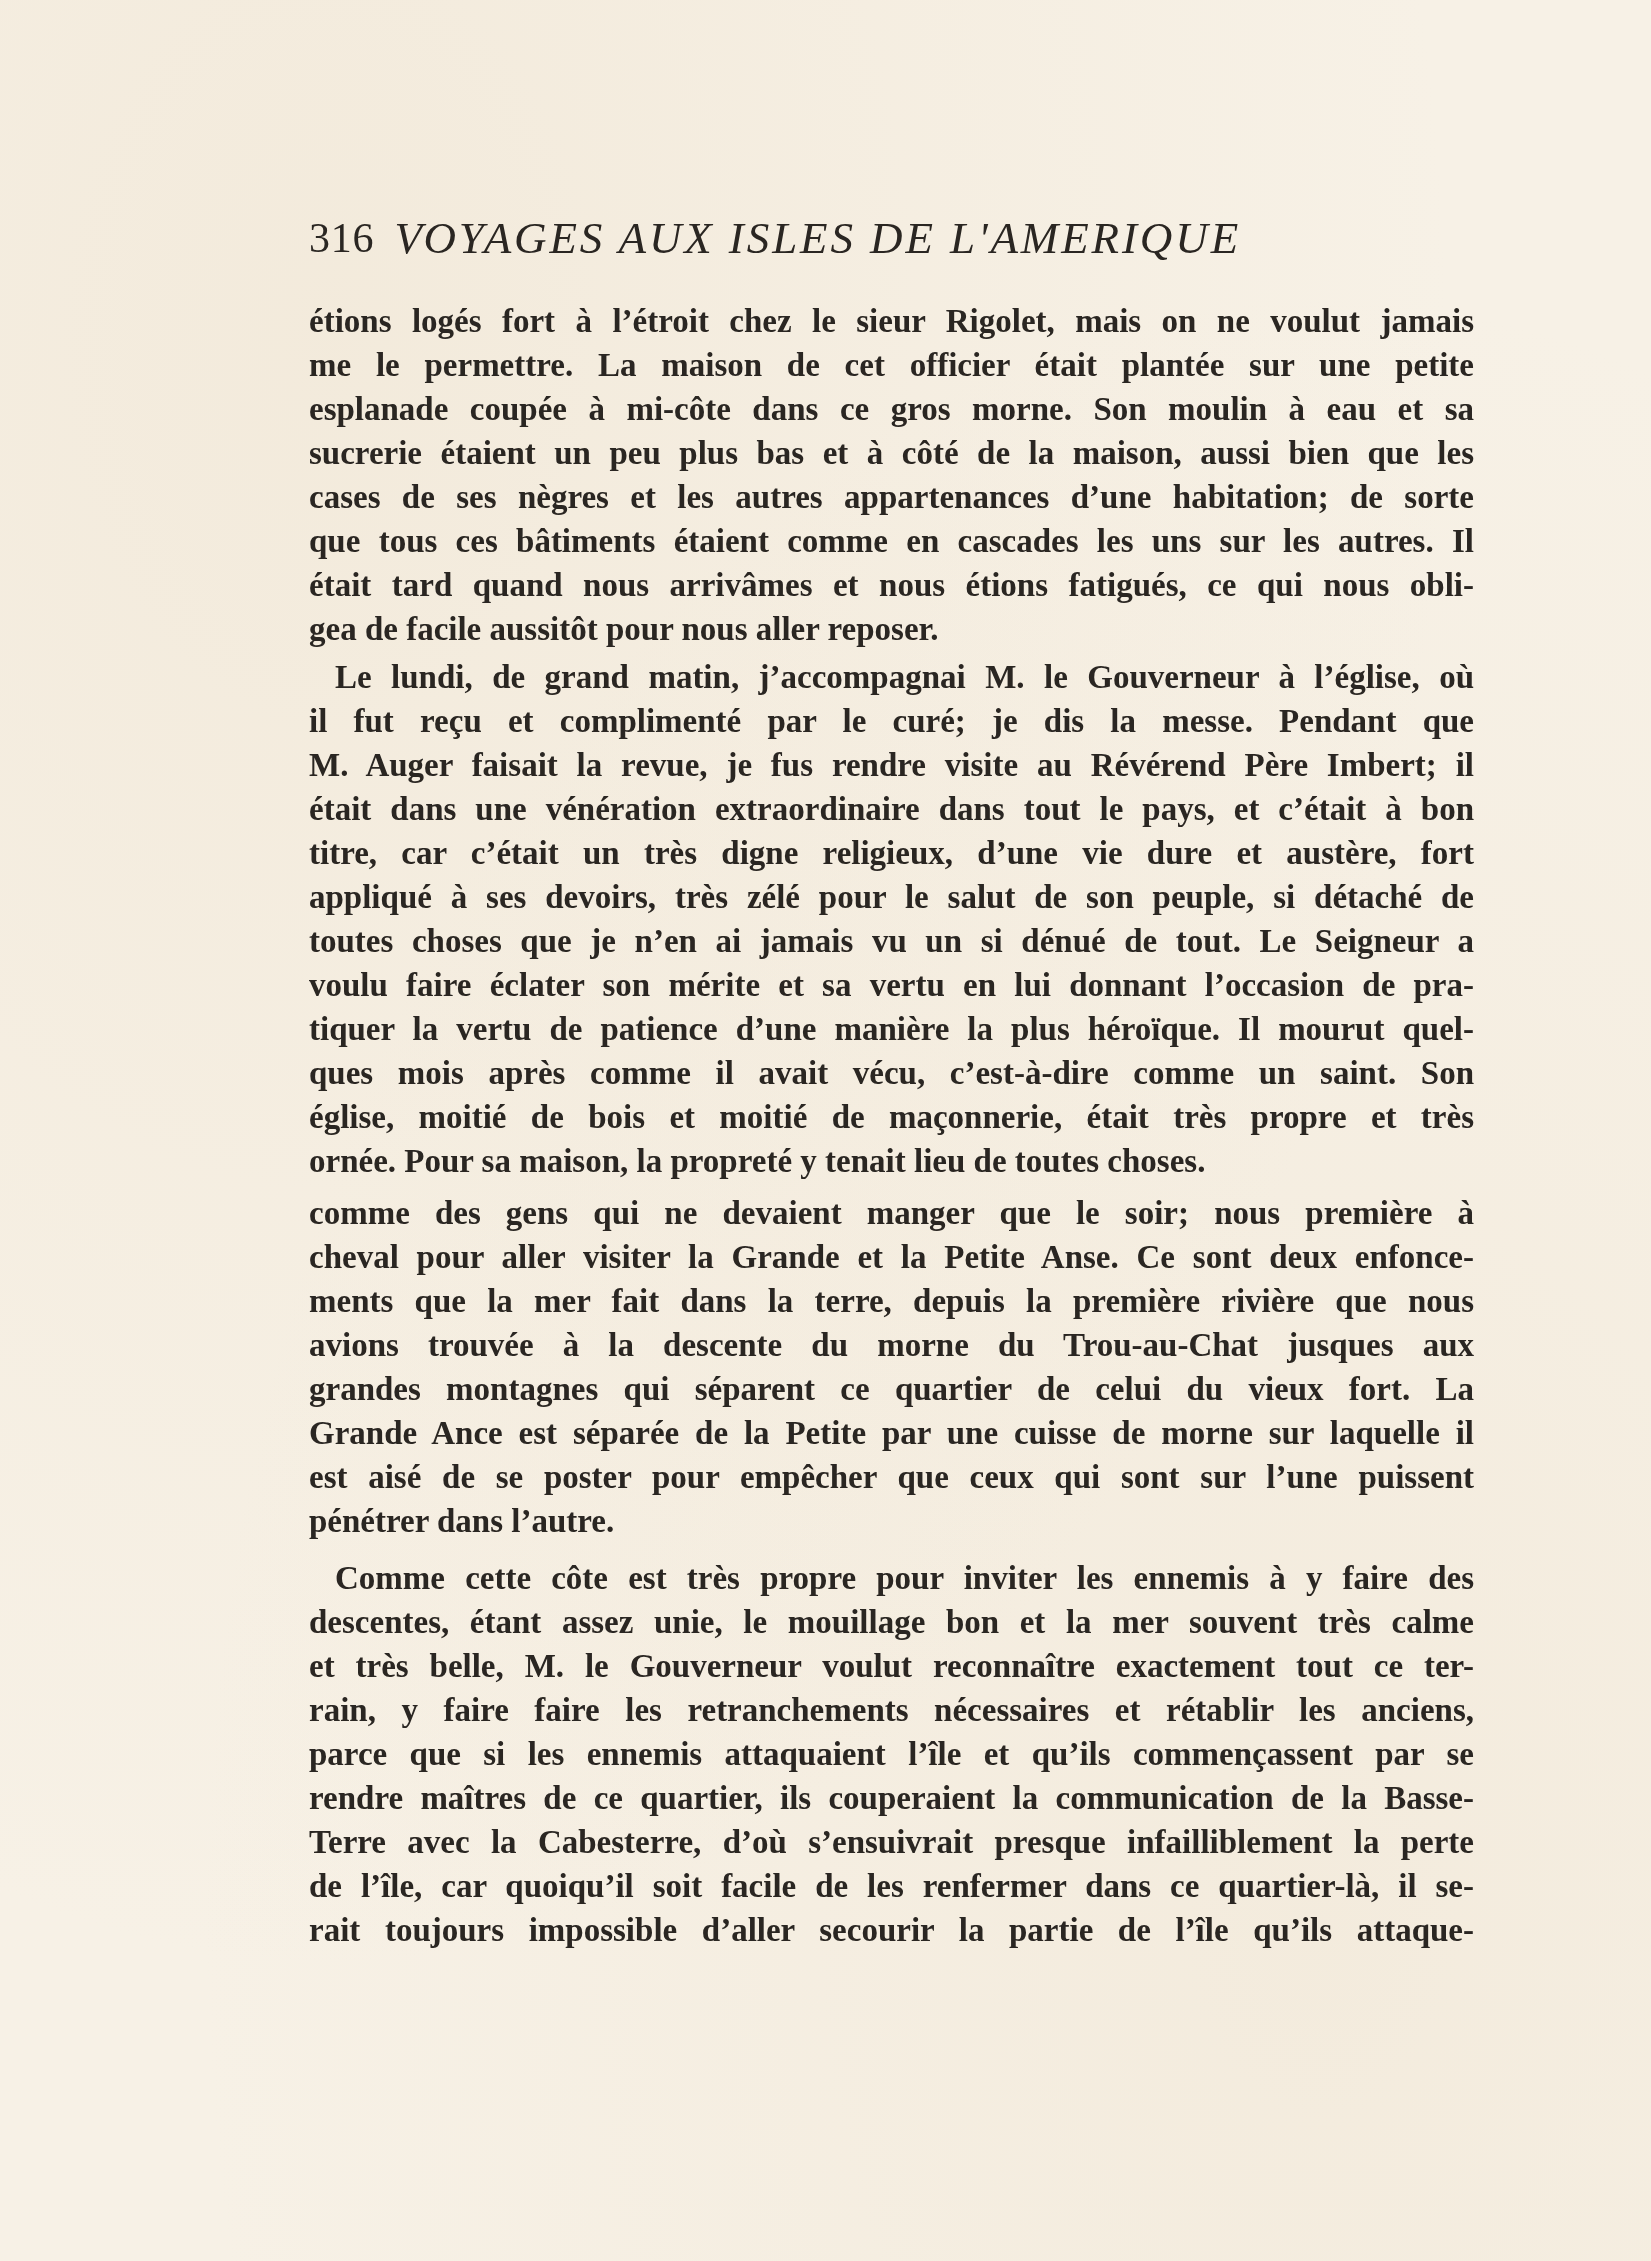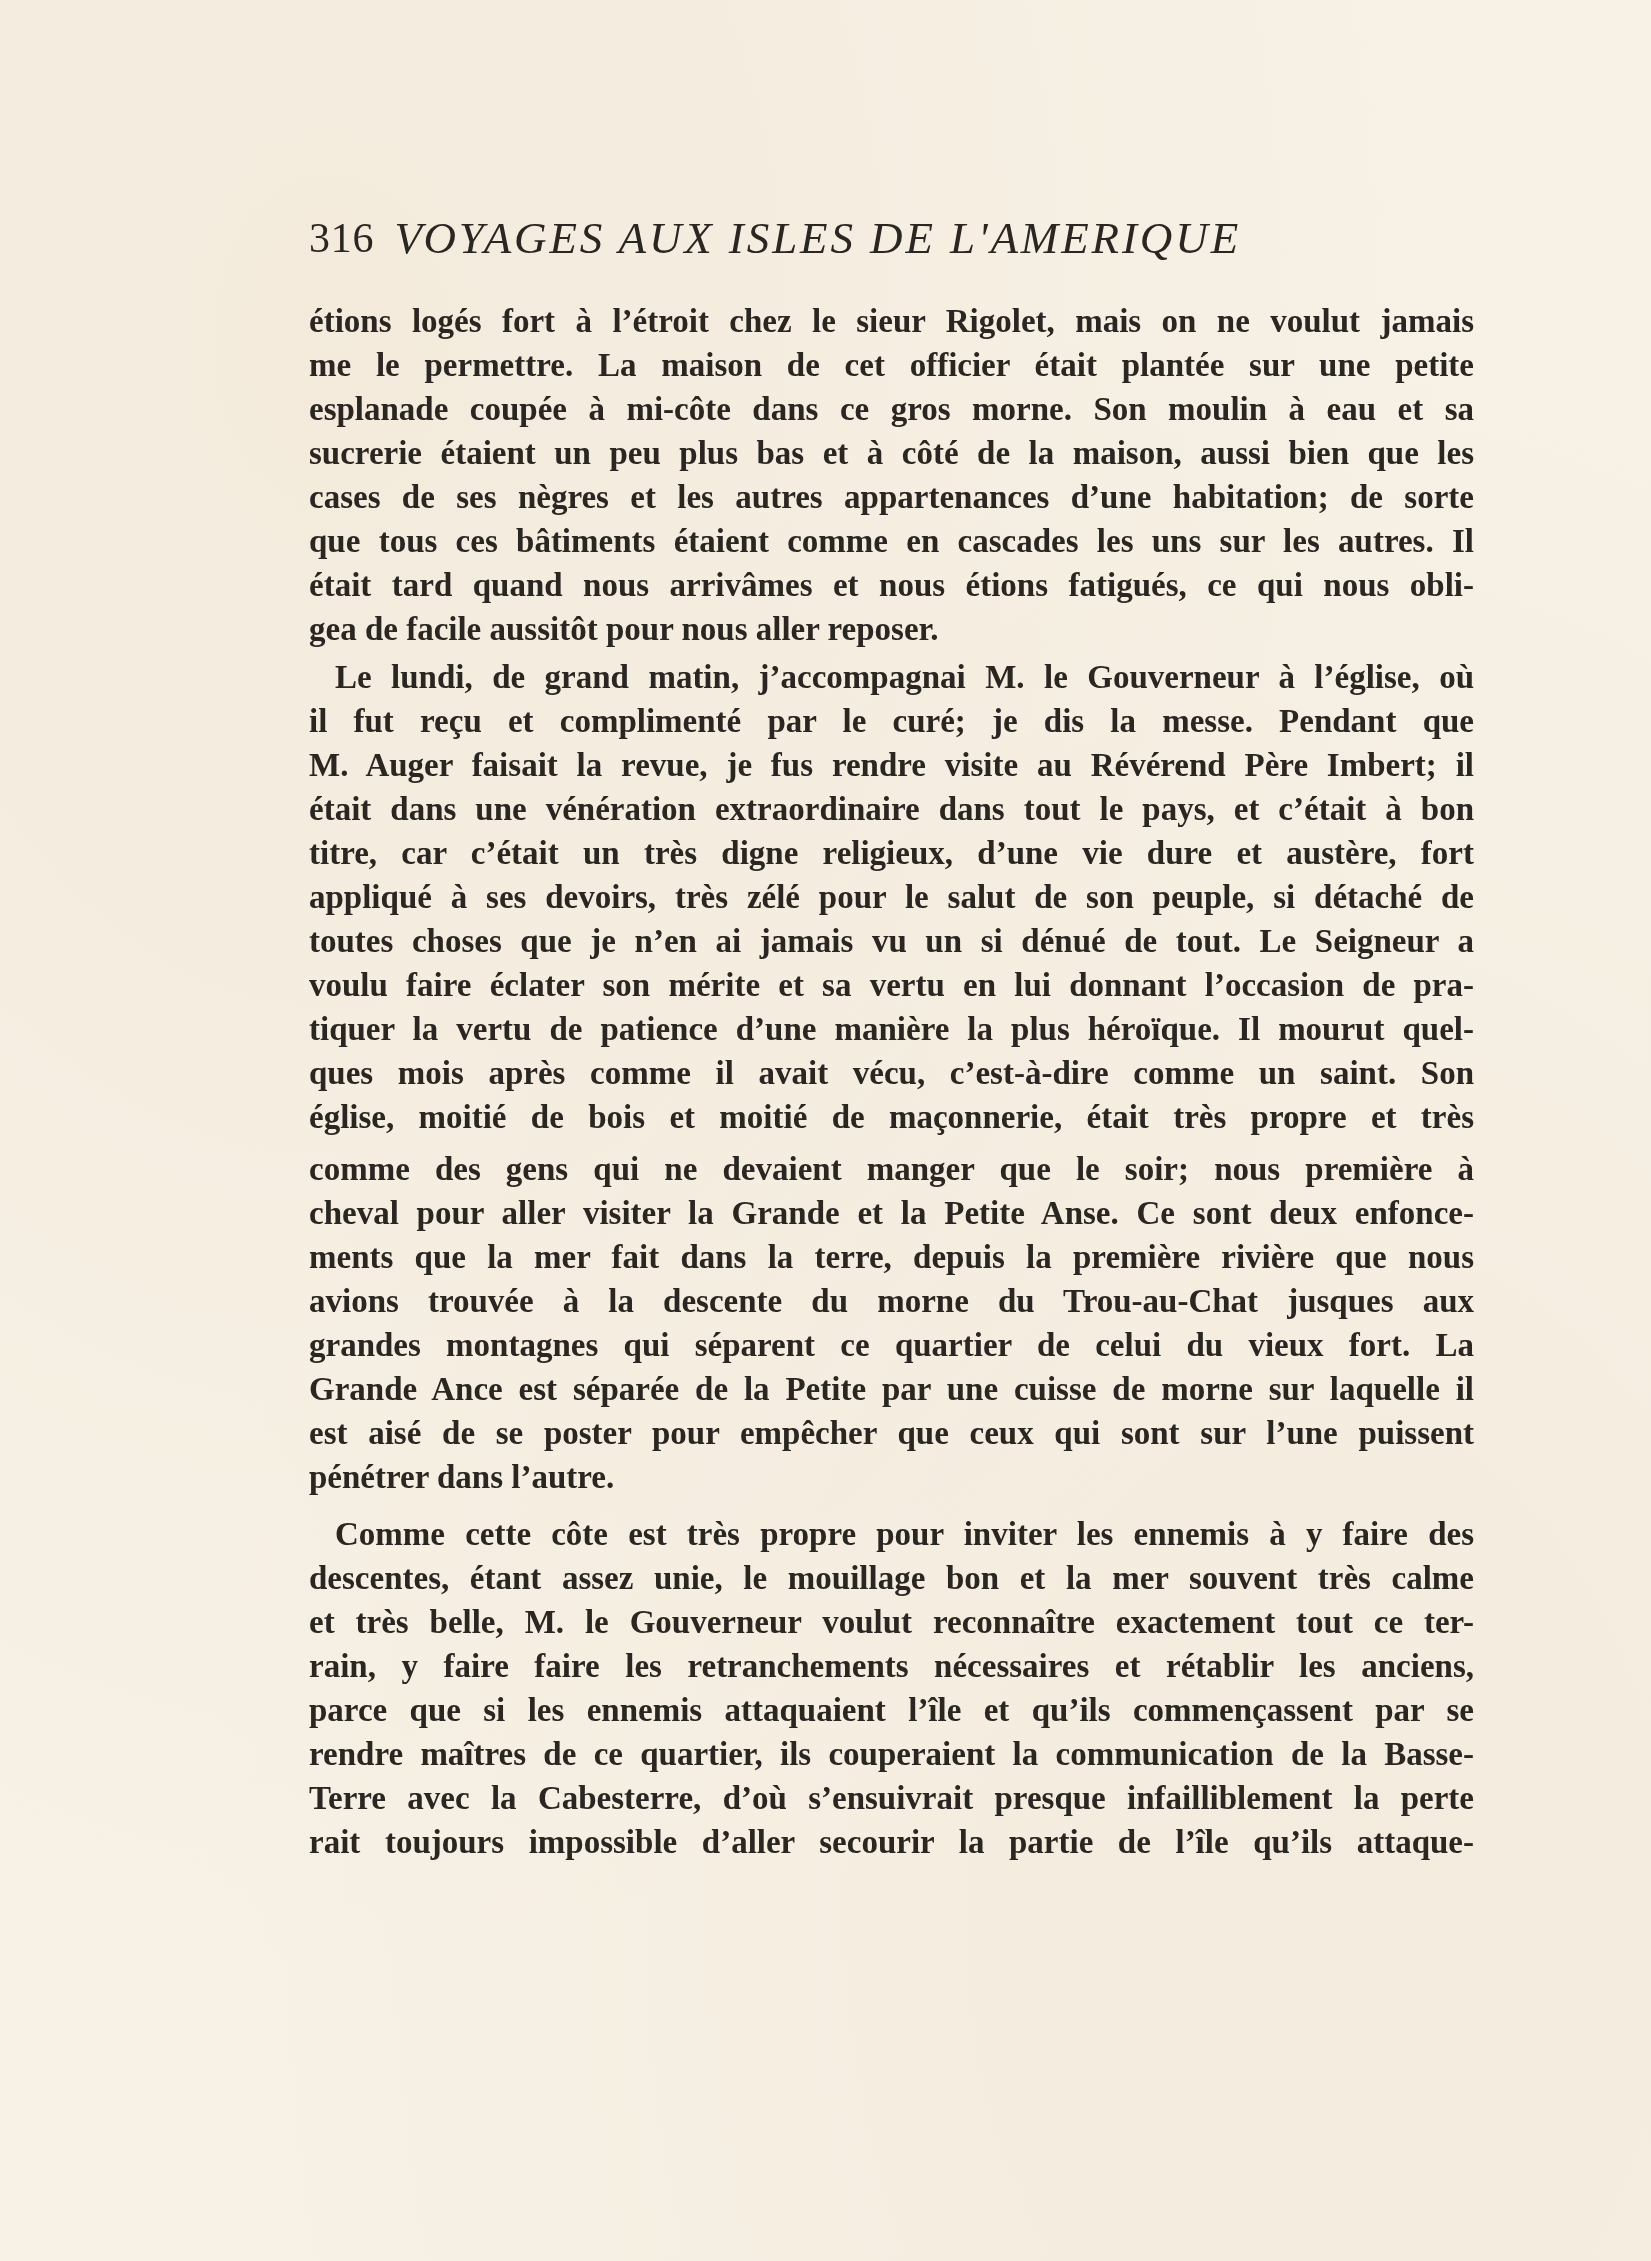--- a/index.html
+++ b/index.html
@@ -65,20 +65,21 @@
       <span class="line">il fut reçu et complimenté par le curé; je dis la messe. Pendant que</span>
       <span class="line">M. Auger faisait la revue, je fus rendre visite au Révérend Père Imbert; il</span>
       <span class="line">était dans une vénération extraordinaire dans tout le pays, et c’était à bon</span>
       <span class="line">titre, car c’était un très digne religieux, d’une vie dure et austère, fort</span>
       <span class="line">appliqué à ses devoirs, très zélé pour le salut de son peuple, si détaché de</span>
       <span class="line">toutes choses que je n’en ai jamais vu un si dénué de tout. Le Seigneur a</span>
       <span class="line">voulu faire éclater son mérite et sa vertu en lui donnant l’occasion de pra-</span>
       <span class="line">tiquer la vertu de patience d’une manière la plus héroïque. Il mourut quel-</span>
       <span class="line">ques mois après comme il avait vécu, c’est-à-dire comme un saint. Son</span>
       <span class="line">église, moitié de bois et moitié de maçonnerie, était très propre et très</span>
+      <span class="line last">ornée. Pour sa maison, la propreté y tenait lieu de toutes choses.</span>
     </div>
     <div class="gap-2"></div>
 
     <div class="para">
       <span class="line">comme des gens qui ne devaient manger que le soir; nous première à</span>
       <span class="line">cheval pour aller visiter la Grande et la Petite Anse. Ce sont deux enfonce-</span>
       <span class="line">ments que la mer fait dans la terre, depuis la première rivière que nous</span>
       <span class="line">avions trouvée à la descente du morne du Trou-au-Chat jusques aux</span>
       <span class="line">grandes montagnes qui séparent ce quartier de celui du vieux fort. La</span>
       <span class="line">Grande Ance est séparée de la Petite par une cuisse de morne sur laquelle il</span>
@@ -88,17 +89,18 @@
     <div class="gap-3"></div>
 
     <div class="para">
       <span class="line indent">Comme cette côte est très propre pour inviter les ennemis à y faire des</span>
       <span class="line">descentes, étant assez unie, le mouillage bon et la mer souvent très calme</span>
       <span class="line">et très belle, M. le Gouverneur voulut reconnaître exactement tout ce ter-</span>
       <span class="line">rain, y faire faire les retranchements nécessaires et rétablir les anciens,</span>
       <span class="line">parce que si les ennemis attaquaient l’île et qu’ils commençassent par se</span>
       <span class="line">rendre maîtres de ce quartier, ils couperaient la communication de la Basse-</span>
       <span class="line">Terre avec la Cabesterre, d’où s’ensuivrait presque infailliblement la perte</span>
+      <span class="line">de l’île, car quoiqu’il soit facile de les renfermer dans ce quartier-là, il se-</span>
       <span class="line">rait toujours impossible d’aller secourir la partie de l’île qu’ils attaque-</span>
     </div>
   </div>
 </div>
 
 
 </body></html>

